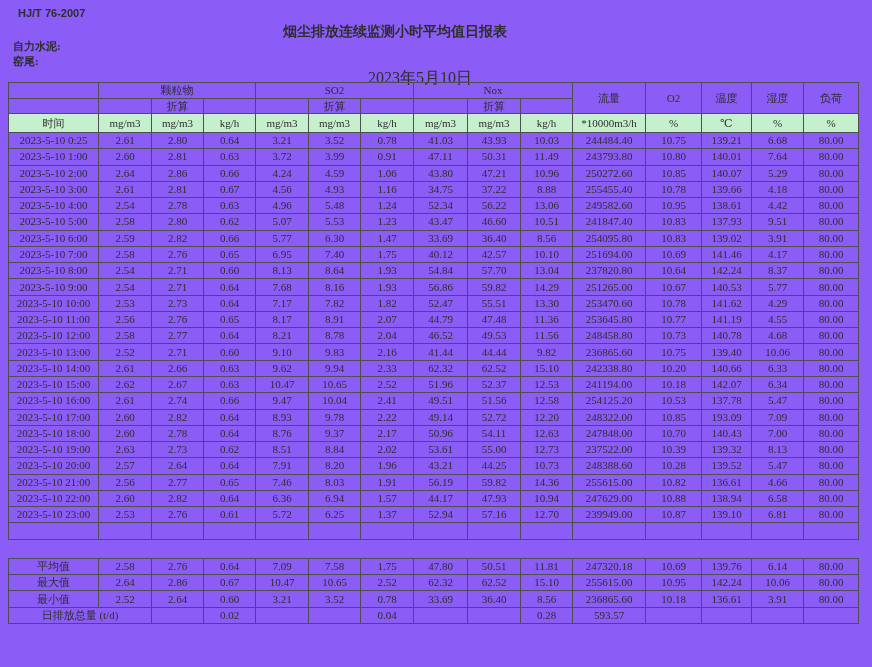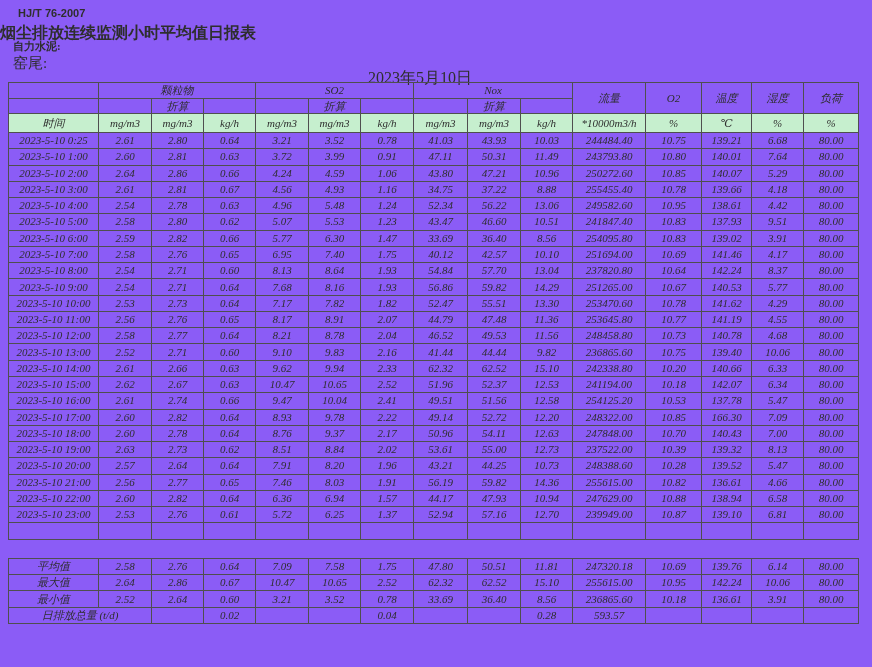--- a/index.html
+++ b/index.html
@@ -1,26 +1,26 @@
 <!DOCTYPE html>
 <html><head>
 <meta charset="utf-8">
 <style>
   html,body { margin:0; padding:0; background:#ffffff; }
   body { width:872px; height:667px; font-family:"Liberation Serif","DejaVu Serif",serif; color:#2e2e2e; }
   .page { position:relative; width:872px; height:667px; overflow:hidden; background:#8b5cf6; }
 
   .std   { position:absolute; left:18px; top:7px;  font-size:11px; font-weight:bold; font-family:"Liberation Sans",sans-serif; }
-  .title { position:absolute; left:0;   top:23px;  width:790px; font-size:16px; font-weight:bold; }
+  .title { position:absolute; left:0;   top:23px;  width:790px; text-align:center; font-size:14px; font-weight:bold; }
   .company { position:absolute; left:13px; top:39px; font-size:11px; font-weight:bold; }
-  .stack   { position:absolute; left:13px; top:54px; font-size:15px; font-weight:normal; }
+  .stack   { position:absolute; left:13px; top:54px; font-size:11px; font-weight:bold; }
   .date  { position:absolute; left:0; top:68px; width:840px; text-align:center; font-size:16px; }
 
   .tablewrap { position:absolute; left:8px; top:82px; }
-  table.rep { border-collapse:collapse; table-layout:fixed; font-size:11px;font-style:italic; }
+  table.rep { border-collapse:collapse; table-layout:fixed; font-size:11px; }
   table.rep th, table.rep td {
     border:1px solid #4f4f4f; padding:0; margin:0;
     text-align:center; vertical-align:middle;
     font-weight:normal; line-height:1; white-space:nowrap; overflow:hidden;
   }
   tr.hr1 th { height:15px; }
   tr.hr2 th { height:14px; }
   tr.units th { height:18px; background:#C6EFCE; }
   tbody.data tr { height:16.28px; }
   tbody.sum tr { height:16.4px; }
@@ -400,21 +400,21 @@
             <td>2.82</td>
             <td>0.64</td>
             <td>8.93</td>
             <td>9.78</td>
             <td>2.22</td>
             <td>49.14</td>
             <td>52.72</td>
             <td>12.20</td>
             <td>248322.00</td>
             <td class="o2">10.85</td>
-            <td>166.30</td>
+            <td>193.09</td>
             <td>7.09</td>
             <td>80.00</td>
           </tr>
           <tr>
             <td>2023-5-10 18:00</td>
             <td>2.60</td>
             <td>2.78</td>
             <td>0.64</td>
             <td>8.76</td>
             <td>9.37</td>

